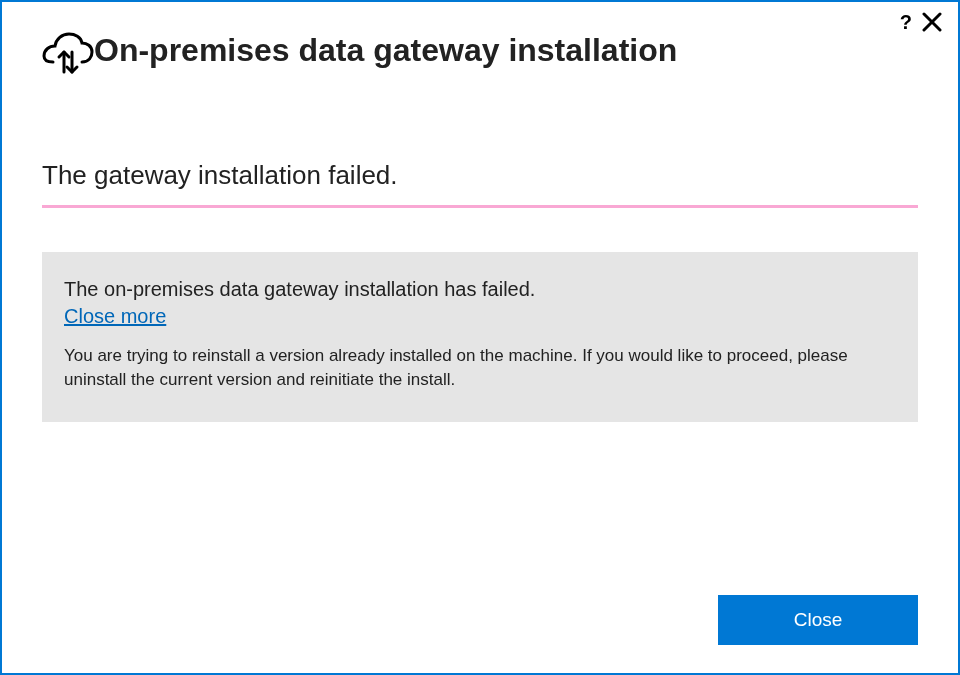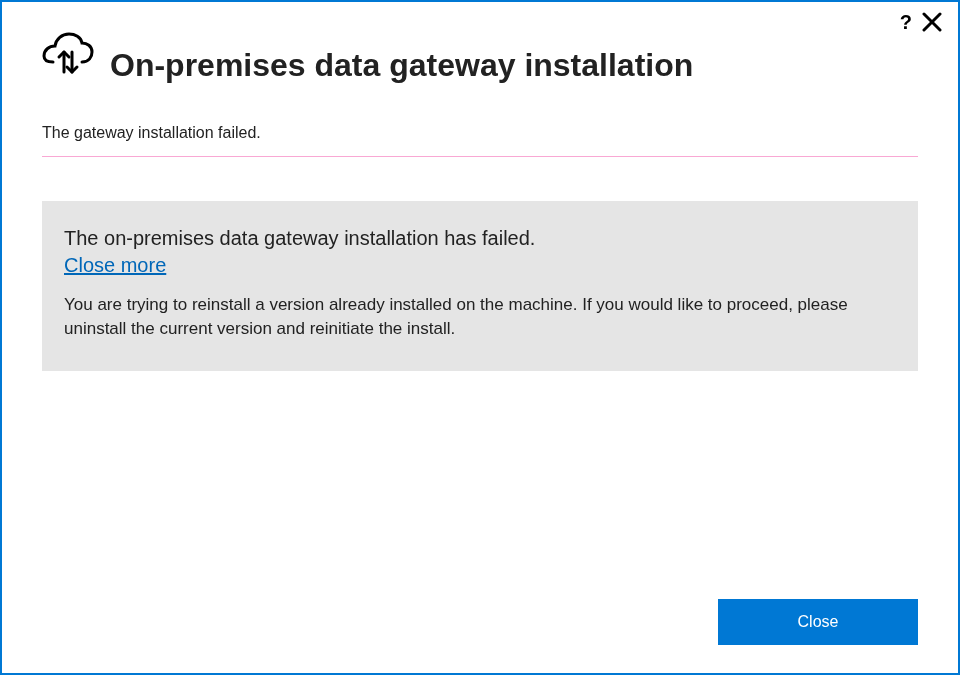--- a/index.html
+++ b/index.html
@@ -38,40 +38,40 @@
     }
     .titlebar-controls .close-x {
       cursor: pointer;
       line-height: 1;
       display: inline-flex;
       align-items: center;
       justify-content: center;
     }
     .header {
       display: flex;
-      align-items: flex-end;
+      align-items: flex-start;
       padding: 30px 40px 0 40px;
-      gap: 16px;
     }
     .cloud-icon {
       flex-shrink: 0;
     }
     .title {
       font-size: 32px;
       font-weight: 600;
       color: #222;
     }
     .content {
       padding: 40px 40px 0 40px;
     }
     .status-line {
-      font-size: 16px;
+      font-size: 26px;
       color: #222;
       padding-bottom: 14px;
-      border-bottom: 1px solid #f9a8d4;
+      border-bottom: 3px solid #f9a8d4;
+      margin-top: 36px;
     }
     .error-panel {
       margin-top: 44px;
       background: #e5e5e5;
       padding: 26px 22px 30px 22px;
     }
     .error-title {
       font-size: 20px;
       color: #222;
       margin-bottom: 4px;
@@ -91,21 +91,21 @@
     }
     .footer {
       position: absolute;
       bottom: 28px;
       right: 40px;
     }
     .close-btn {
       background: #0078d4;
       color: #fff;
       border: none;
-      font-size: 16px;
+      font-size: 19px;
       padding: 14px 0;
       width: 200px;
       text-align: center;
       cursor: pointer;
       font-family: inherit;
       margin-top: 12px;
     }
   </style>
 </head>
 <body>

